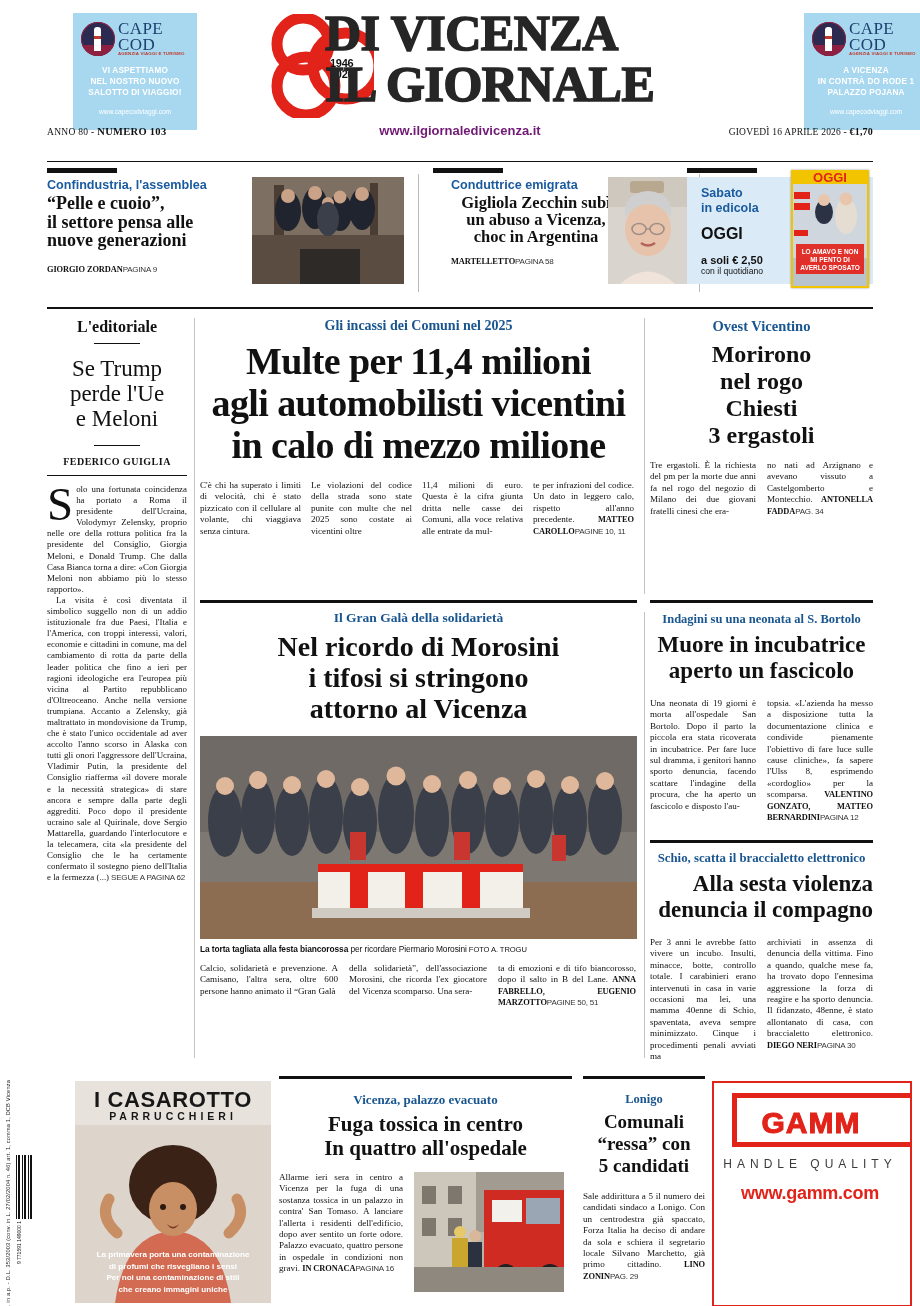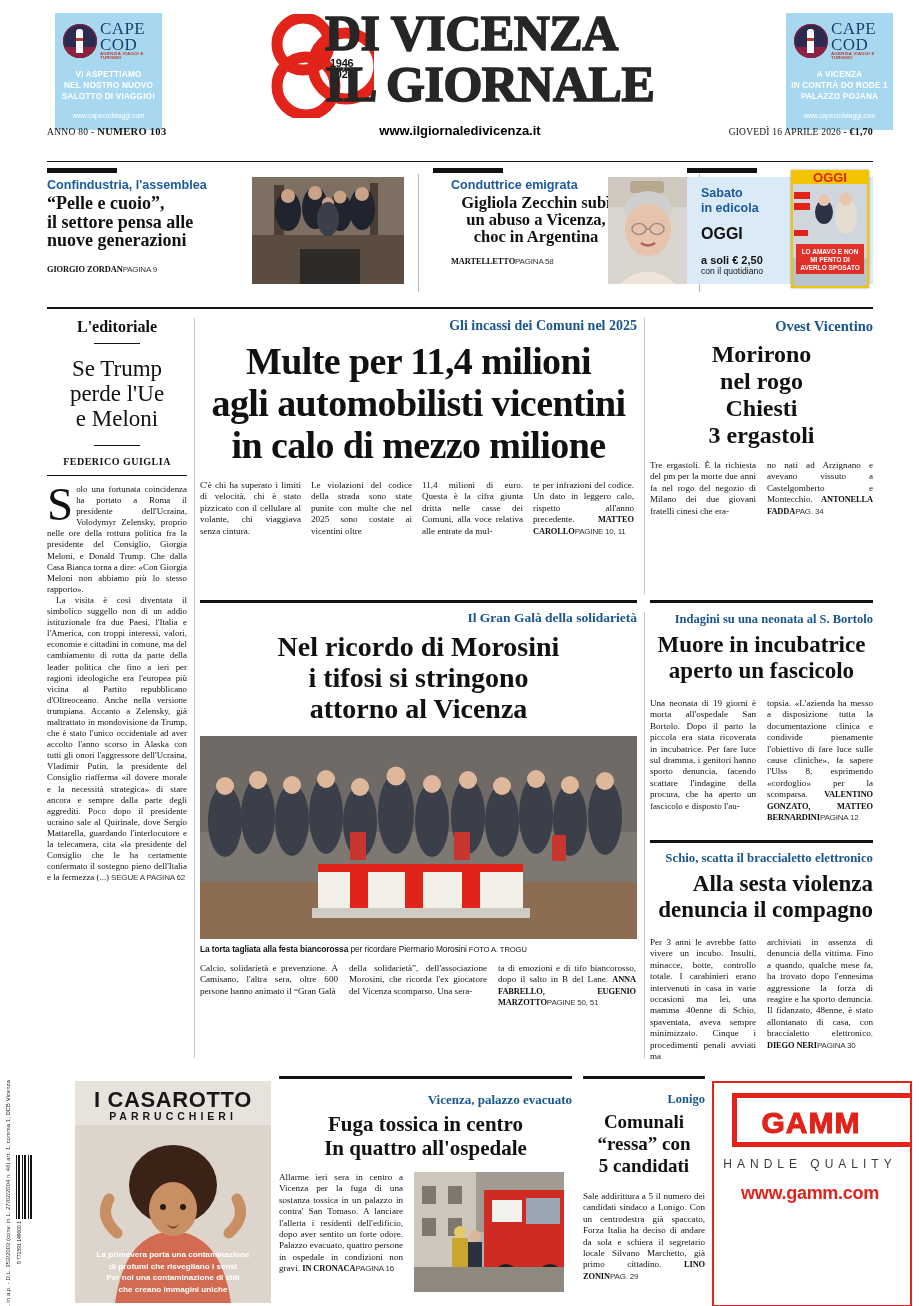--- a/index.html
+++ b/index.html
@@ -13,44 +13,45 @@
   }
   .page{position:absolute;left:0;top:0;width:920px;height:1306px;}
 
   
   .kicker{
     font-family:"Liberation Sans", sans-serif;
     font-weight:bold;color:#1a5a9e;
   }
   .kicker-serif{
     font-family:"Liberation Serif", serif;
-    font-weight:bold;color:#19558f;text-align:right;
+    font-weight:bold;color:#19558f;text-align:center;
   }
   .hl{font-family:"Liberation Serif",serif;font-weight:bold;line-height:1.03;}
   .body-txt{
     font-family:"Liberation Serif",serif;
     font-size:9.1px;line-height:11.4px;text-align:justify;
     hyphens:auto;
   }
   .byline{
     font-family:"Liberation Serif",serif;font-weight:bold;
     font-size:8.4px;letter-spacing:-0.1px;
   }
   .pagref{
     font-family:"Liberation Sans",sans-serif;font-weight:normal;
     font-size:8px;color:#333;letter-spacing:-0.2px;
   }
 
   
   #masthead{position:absolute;left:0;top:0;width:920px;height:148px;}
   .ad-cape{
-    position:absolute;top:13px;width:107px;height:117px;
+    position:absolute;top:13px;width:124px;height:117px;
     background:#a8d8f0;
     font-family:"Liberation Sans",sans-serif;
     overflow:hidden;
+    margin-left:18px;
   }
   #ad-cape-left{left:55px;}
   #ad-cape-right{left:786px;}
   .cape-logo-row{display:flex;align-items:center;gap:3px;padding:8px 0 0 8px;}
   .cape-circle{
     width:34px;height:34px;border-radius:50%;
     background:#2d2a52;position:relative;flex:none;
     box-shadow:inset 0 0 0 1px #8e2141;
     overflow:hidden;
   }
@@ -90,21 +91,21 @@
   #title-block{position:absolute;left:325px;top:8px;width:400px;}
   .paper-title{
     font-family:"Liberation Serif",serif;
     font-weight:bold;color:#262626;
     font-size:50px;line-height:51px;letter-spacing:-0.5px;
     -webkit-text-stroke:1.6px #262626;
   }
   #site-url{
     position:absolute;left:0;top:123px;width:920px;text-align:center;
     font-family:"Liberation Sans",sans-serif;
-    font-weight:bold;font-size:13px;color:#000000;
+    font-weight:bold;font-size:13px;color:#701a75;
   }
   #anno{
     position:absolute;left:47px;top:126px;
     font-family:"Liberation Serif",serif;font-size:9.5px;letter-spacing:0.3px;
   }
   #anno b{font-size:10.5px;}
   #datecost{
     position:absolute;right:47px;top:126px;text-align:right;
     font-family:"Liberation Serif",serif;font-size:9.5px;letter-spacing:0.2px;
   }

